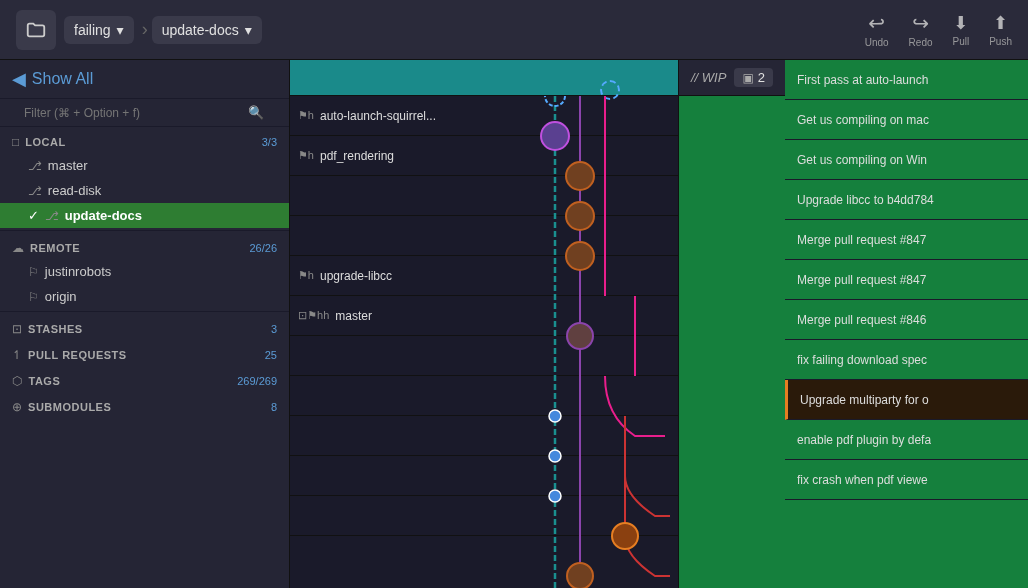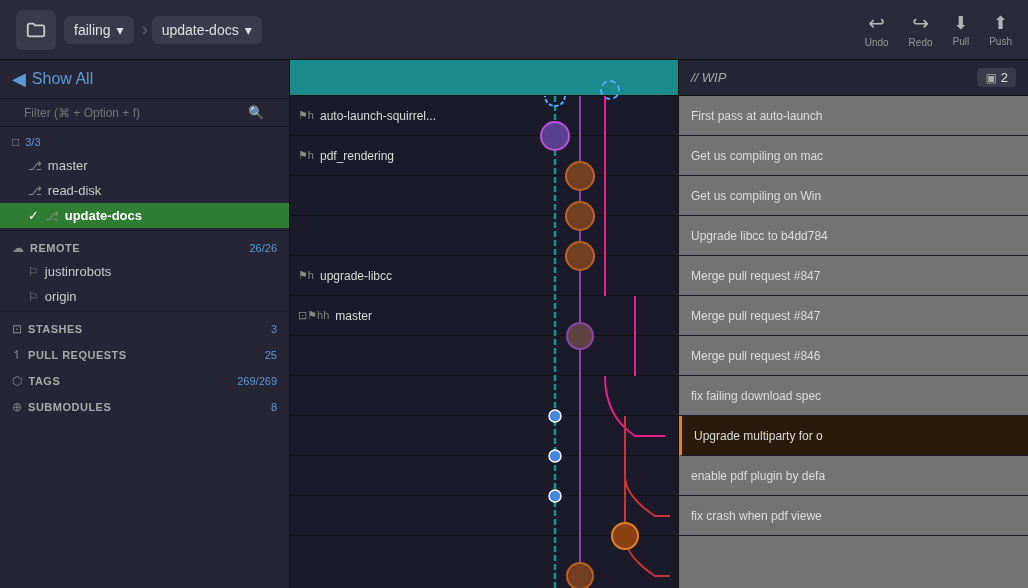--- a/index.html
+++ b/index.html
@@ -183,24 +183,24 @@
       background: #1a1a2a;
       overflow: hidden;
       position: relative;
       display: flex;
       flex-direction: column;
     }
 
     
     .right-panel {
       width: 350px;
-      background: #737373;
+      background: #15803d;
       flex-shrink: 0;
       display: flex;
-      flex-direction: column;
+      flex-direction: row;
       border-left: 1px solid #111;
     }
 
     .right-panel-header {
       height: 36px;
       display: flex;
       align-items: center;
       padding: 0 12px;
       background: #252535;
       border-bottom: 1px solid #111;
@@ -321,20 +321,21 @@
       <span class="show-all">Show All</span>
     </div>
 
     <div class="sidebar-filter">
       <input type="text" placeholder="Filter (⌘ + Option + f)" style="">
       <span class="filter-icon">🔍</span>
     </div>
 
     <div class="sidebar-section-header">
       <span class="section-icon">□</span>
+      <span class="section-label">LOCAL</span>
       <span class="section-count">3/3</span>
     </div>
 
     <div class="sidebar-item">
       <span class="item-icon">⎇</span>
       <span>master</span>
     </div>
     <div class="sidebar-item">
       <span class="item-icon">⎇</span>
       <span>read-disk</span>

